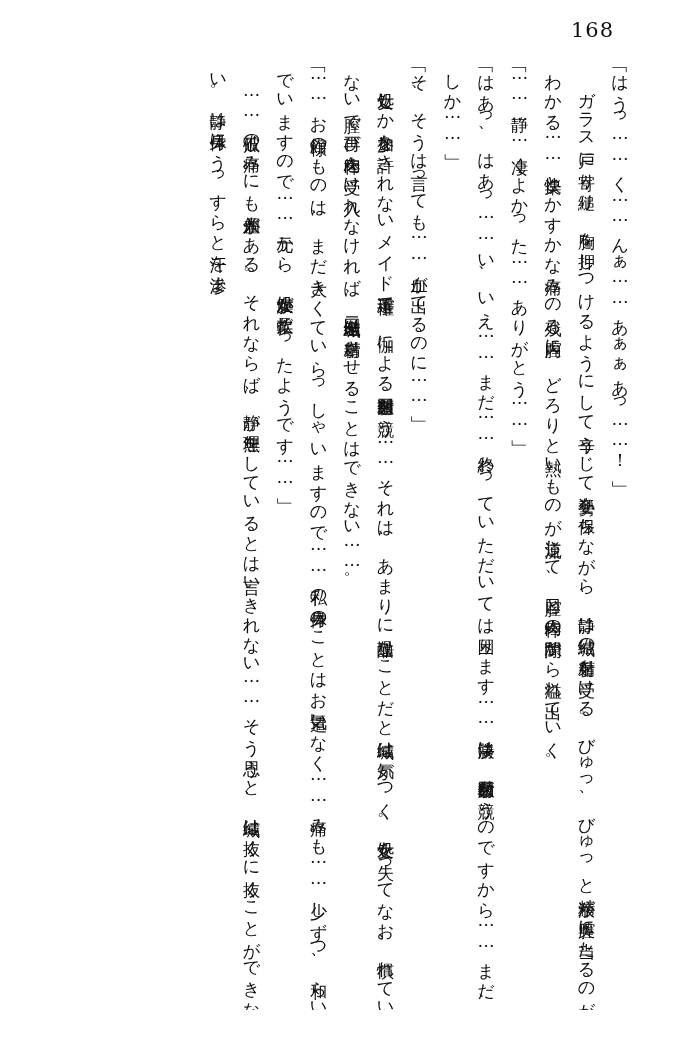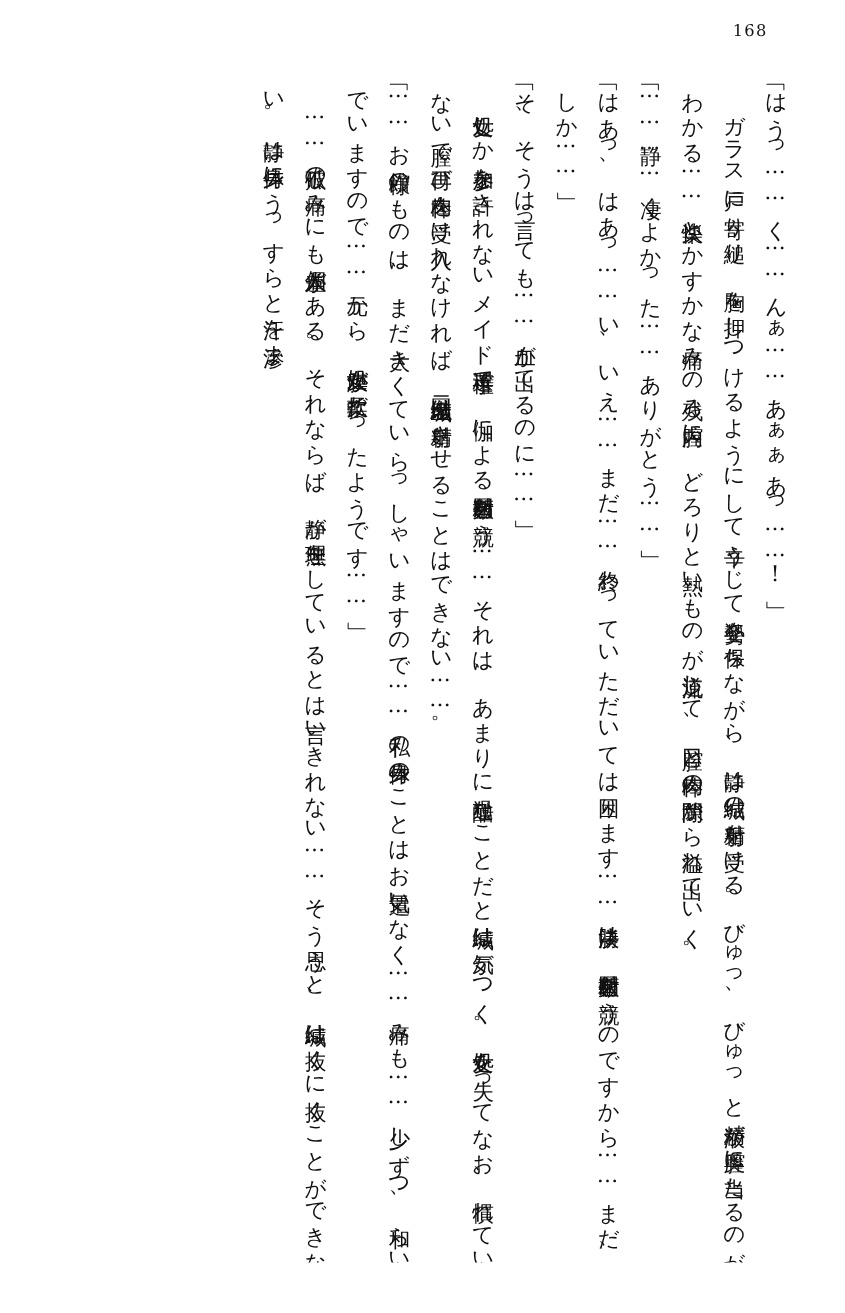--- a/index.html
+++ b/index.html
@@ -18,21 +18,21 @@
     position: relative;
     width: 676px;
     height: 1050px;
     background: #ffffff;
     box-sizing: border-box;
   }
   .page-number {
     position: absolute;
     top: 18px;
     right: 62px;
-    font-size: 13px;
+    font-size: 21px;
     letter-spacing: 1px;
     color: #111111;
     font-family: "DejaVu Serif", "Liberation Serif", serif;
   }
   .text-body {
     position: absolute;
     top: 62px;
     left: 40px;
     right: 40px;
     bottom: 40px;

